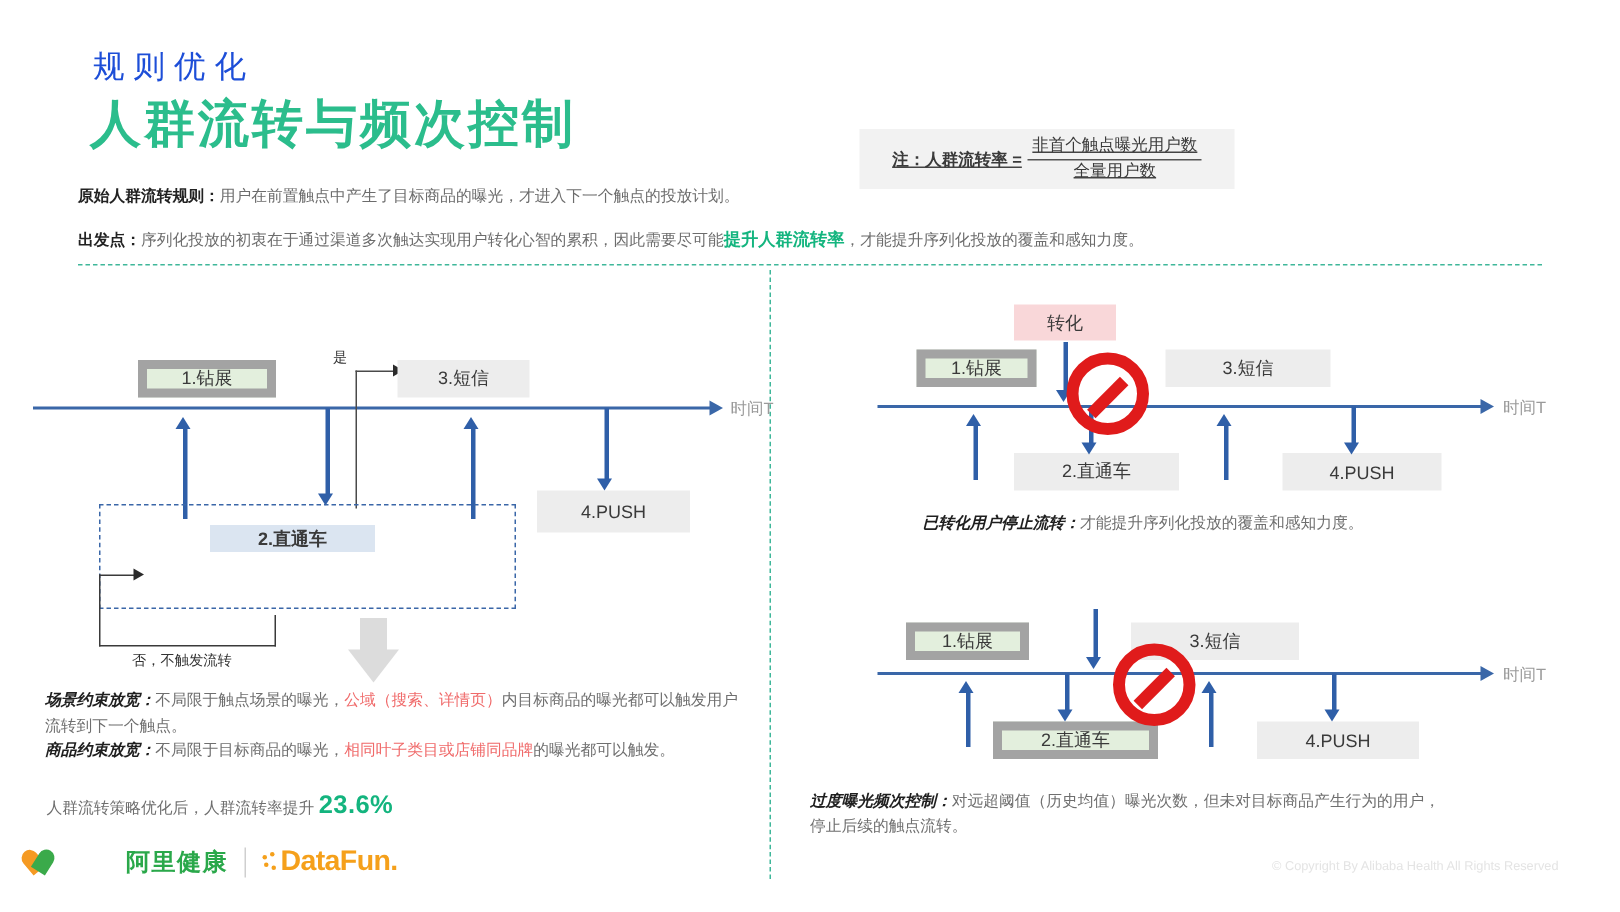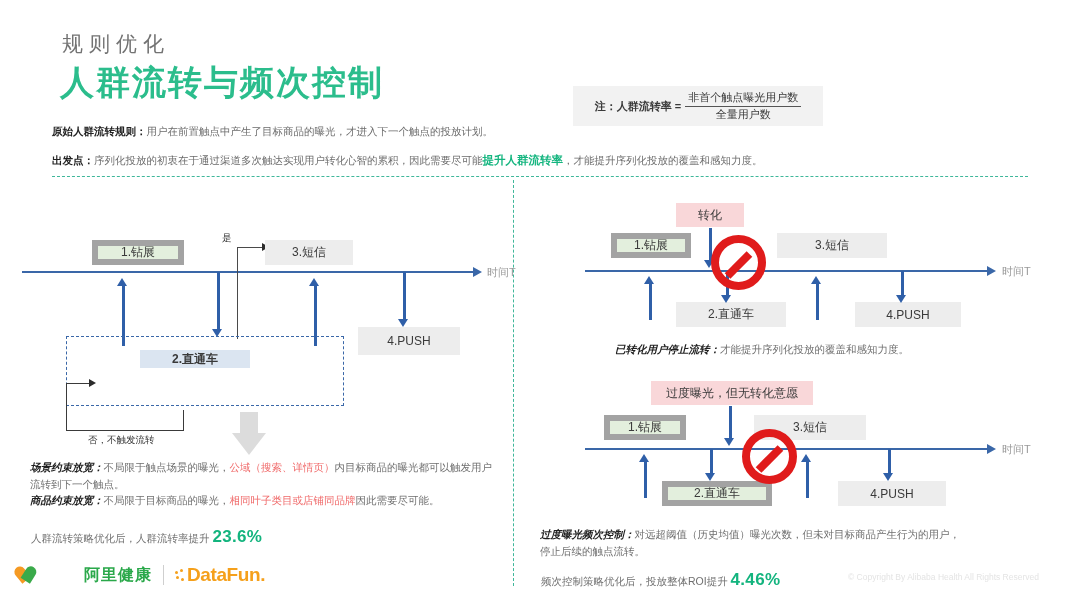--- a/index.html
+++ b/index.html
@@ -5,25 +5,25 @@
   html,body{margin:0;padding:0;}
   body{
     width:1080px;height:608px;background:#ffffff;overflow:hidden;
     font-family:"Liberation Sans","DejaVu Sans",sans-serif;
     color:#444;position:relative;
   }
   .stage{position:absolute;left:0;top:0;width:1080px;height:608px;}
   .abs{position:absolute;}
 
   
-  #kicker{left:62px;top:30px;font-size:21px;letter-spacing:6px;color:#737373;font-weight:500;}
+  #kicker{left:62px;top:30px;font-size:21px;letter-spacing:6px;color:#1d4ed8;font-weight:500;}
   #title{left:60px;top:60px;font-size:34px;letter-spacing:2px;color:#2bbd8c;font-weight:700;white-space:nowrap;}
 
   
-  #notebox{left:573px;top:86px;width:250px;height:40px;background:#f2f2f2;}
+  #notebox{left:573px;top:86px;width:250px;height:40px;background:#f2f2f2;text-decoration:underline;}
   .note-inner{display:flex;align-items:center;justify-content:center;height:100%;gap:4px;font-size:11px;color:#3a3a3a;}
   .note-lbl{font-weight:700;}
   .frac{display:inline-flex;flex-direction:column;align-items:center;line-height:1.25;}
   .frac .num{border-bottom:1px solid #555;padding:0 3px 1px;}
   .frac .den{padding-top:1px;}
 
   
   .para{font-size:10.5px;line-height:1.5;color:#6c6c6c;white-space:nowrap;}
   .para b{color:#222;font-weight:700;}
   .hl-green{color:#14b57f;font-weight:700;font-size:11.5px;}
@@ -166,21 +166,21 @@
   <div class="abs loop-head-r" style="left:89px;top:379px;"></div>
   <div class="abs tiny-lbl" style="left:88px;top:434px;">否，不触发流转</div>
 
   <div class="abs fat-stem" style="left:240px;top:412px;width:18px;height:22px;"></div>
   <div class="abs fat-head" style="left:232px;top:433px;"></div>
 
   <div class="abs btext" style="left:30px;top:459px;width:470px;">
     <b>场景约束放宽：</b><span>不局限于触点场景的曝光，</span><span class="hl-red">公域（搜索、详情页）</span><span>内目标商品的曝光都可</span><span>以触发用户流转到下一个触点。</span>
   </div>
   <div class="abs btext" style="left:30px;top:492px;width:478px;">
-    <b>商品约束放宽：</b><span>不局限于目标商品的曝光，</span><span class="hl-red">相同叶子类目或店铺同品牌</span><span>因此需要尽可能。</span>
+    <b>商品约束放宽：</b><span>不局限于目标商品的曝光，</span><span class="hl-red">相同叶子类目或店铺同品牌</span><span>的曝光都可以触发。</span>
   </div>
   <div class="abs stat" style="left:31px;top:527px;">
     <span>人群流转策略优化后，人群流转率提升</span>
     <span class="big">23.6%</span>
   </div>
 
   <div class="abs axis" style="left:585px;top:270px;width:403px;"></div>
   <div class="abs axis-head" style="left:987px;top:266px;"></div>
   <div class="abs axis-lbl" style="left:1002px;top:264px;">时间T</div>
 
@@ -220,23 +220,20 @@
   </div>
 
   <div class="abs btext" style="left:615px;top:341px;">
     <b>已转化用户停止流转：</b><span>才能提升序列化投放的覆盖和感知力度。</span>
   </div>
 
   <div class="abs axis" style="left:585px;top:448px;width:403px;"></div>
   <div class="abs axis-head" style="left:987px;top:444px;"></div>
   <div class="abs axis-lbl" style="left:1002px;top:442px;">时间T</div>
 
-  <div class="abs node pink" style="left:651px;top:381px;width:162px;height:24px;">
-    <span>过度曝光，但无转化意愿</span>
-  </div>
   <div class="abs vstem" style="left:729px;top:406px;height:33px;"></div>
   <div class="abs vhead-dn" style="left:724px;top:438px;"></div>
 
   <div class="abs node green" style="left:604px;top:415px;width:82px;height:25px;">
     <span>1.钻展</span>
   </div>
   <div class="abs vstem" style="left:644px;top:461px;height:37px;"></div>
   <div class="abs vhead-up" style="left:639px;top:454px;"></div>
 
   <div class="abs node gray" style="left:754px;top:415px;width:112px;height:25px;">
@@ -257,24 +254,20 @@
   <div class="abs vstem" style="left:888px;top:449px;height:26px;"></div>
   <div class="abs vhead-dn" style="left:883px;top:473px;"></div>
 
   <div class="noentry" style="left:742px;top:429px;width:55px;height:55px;">
     <span class="slash" style="left:4px;top:17.5px;width:31px;height:8px;"></span>
   </div>
 
   <div class="abs btext" style="left:540px;top:526px;">
     <b>过度曝光频次控制：</b><span>对远超阈值（历史均值）曝光次数，但未对目标商品产生行为的用户，</span><br>
     <span>停止后续的触点流转。</span>
-  </div>
-  <div class="abs stat" style="left:541px;top:570px;">
-    <span>频次控制策略优化后，投放整体ROI提升</span>
-    <span class="big">4.46%</span>
   </div>
 
   <div class="abs" id="footer-logos">
     <span class="heart">
       <span class="lobe l"></span>
       <span class="lobe r"></span>
     </span>
     <span class="brand-cn">阿里健康</span>
     <span class="sep"></span>
     <span class="datafun">

